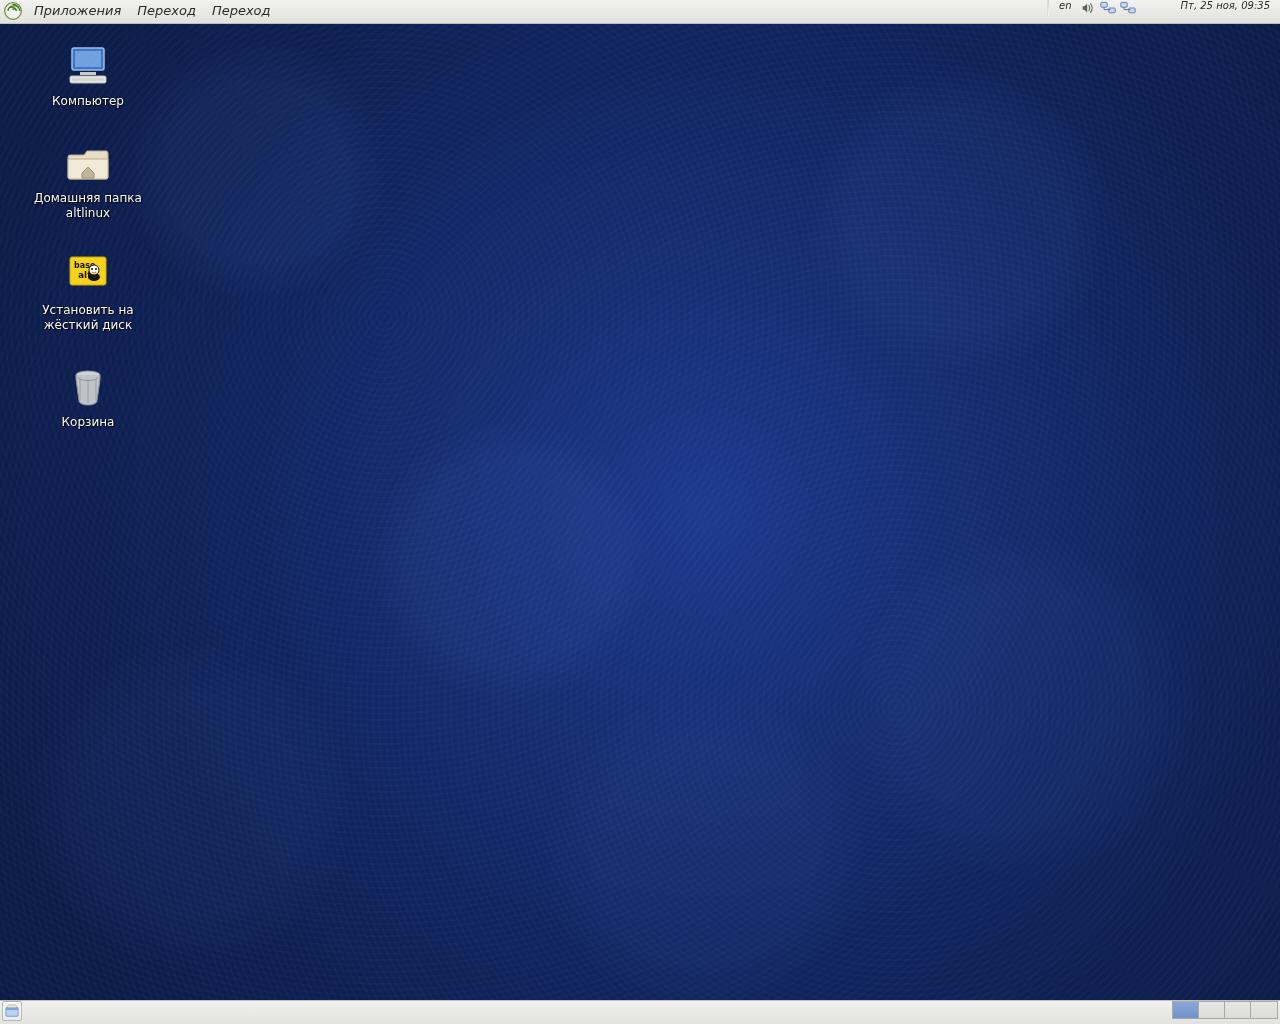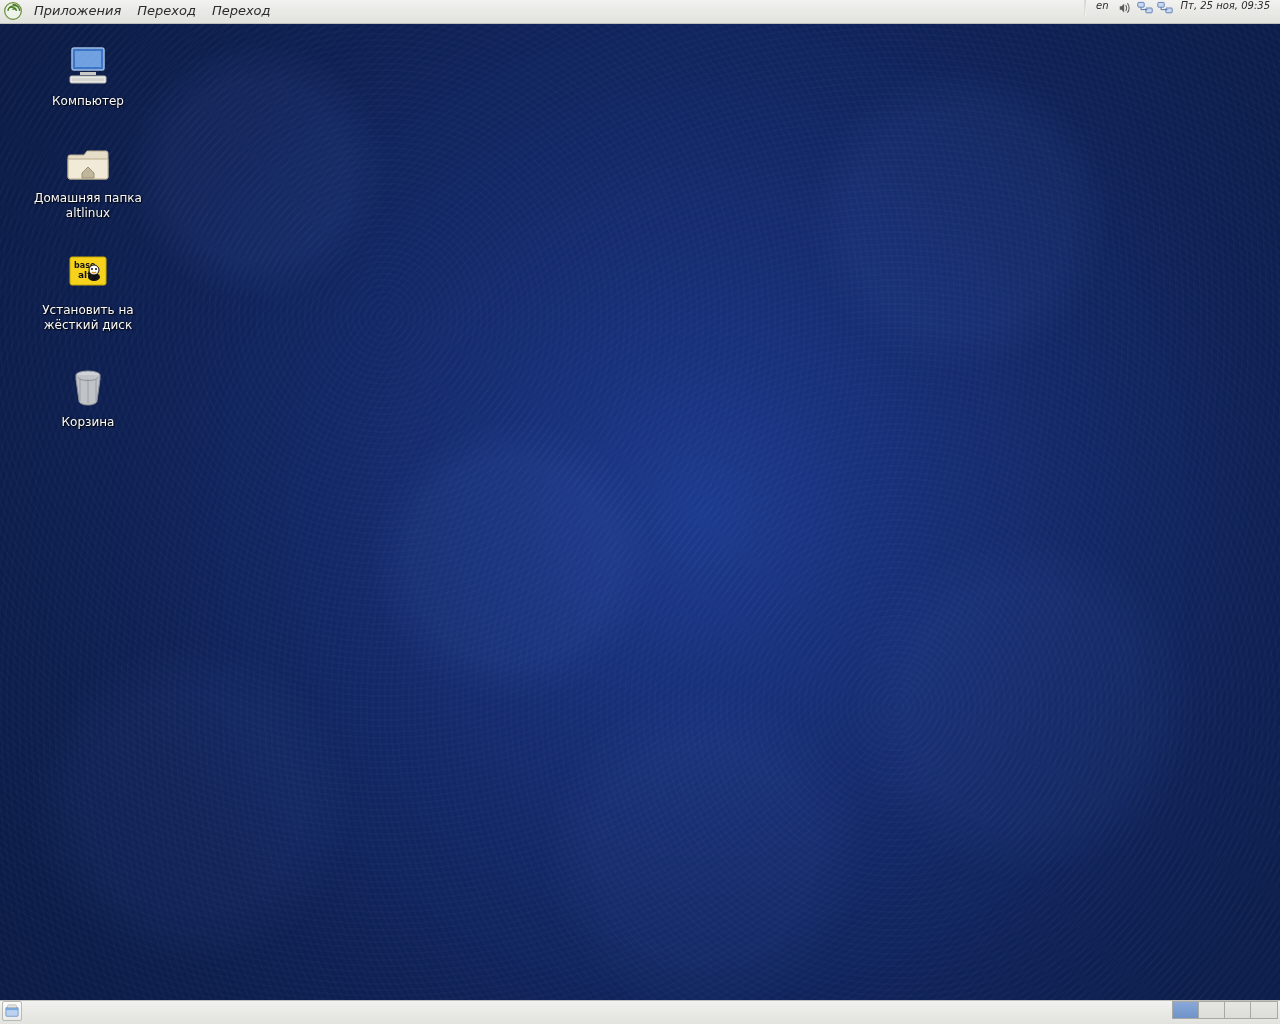--- a/index.html
+++ b/index.html
@@ -191,21 +191,21 @@
   </span>
 
   <span class="tray-icon">
     <svg width="16" height="14" viewBox="0 0 20 16">
       <rect x="1" y="1" width="8" height="6" rx="1" fill="#c9d7ef" stroke="#4a6fae"></rect>
       <rect x="11" y="8" width="8" height="6" rx="1" fill="#c9d7ef" stroke="#4a6fae"></rect>
       <path d="M5 7v3h8" fill="none" stroke="#4a6fae" stroke-width="1.2"></path>
     </svg>
   </span>
 
-  <div class="tray-text" style="padding-right:8px;">Пт, 25 ноя, 09:35</div>
+  <div class="tray-text" style="padding-right:8px;margin-left:37px;">Пт, 25 ноя, 09:35</div>
 </div>
 
 <div class="desktop">
   <div class="icons-col">
 
     <div class="di">
       <div class="icon-box">
         <svg width="48" height="48" viewBox="0 0 48 48">
           <rect x="8" y="6" width="32" height="22" rx="2" fill="#3b74c6" stroke="#9fbce2" stroke-width="1.5"></rect>
           <rect x="11" y="9" width="26" height="16" fill="#6fa0e0"></rect>

